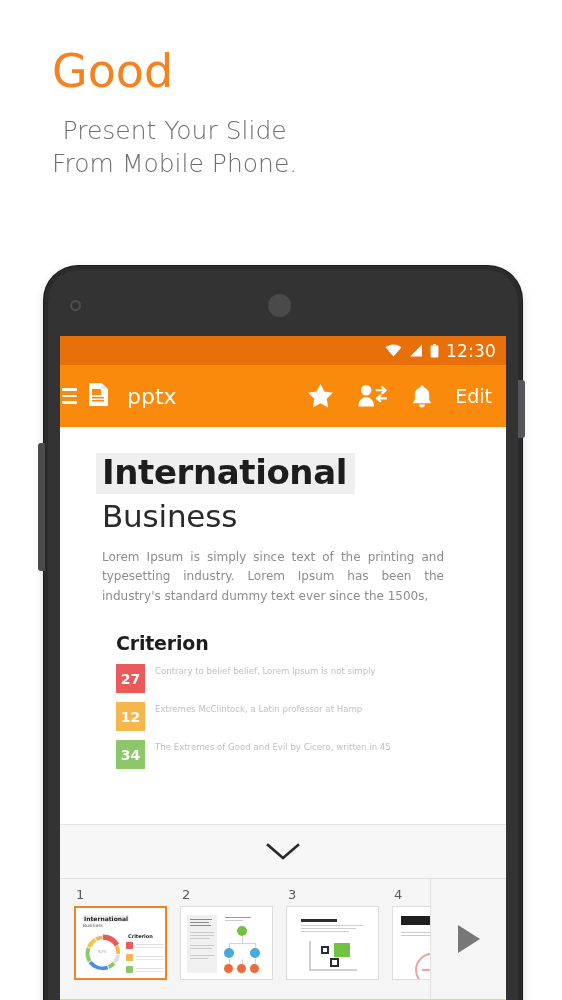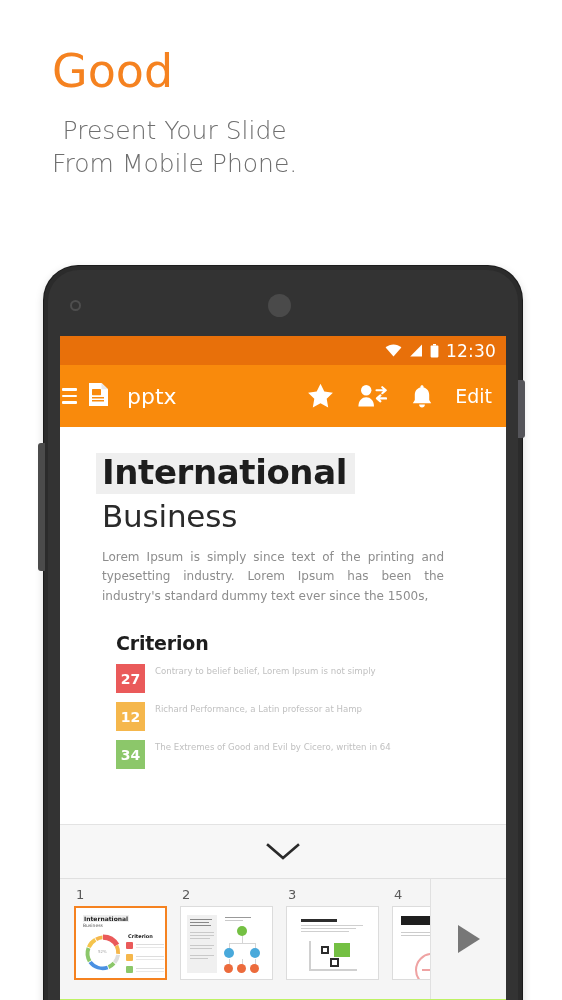--- a/index.html
+++ b/index.html
@@ -298,26 +298,26 @@
         <div class="criterion">
           <div class="criterion-title">Criterion</div>
 
           <div class="crit-item">
             <div class="crit-badge" style="background:#EA5A5A">27</div>
             <div class="crit-text">Contrary to belief belief, Lorem Ipsum is  not simply</div>
           </div>
 
           <div class="crit-item">
             <div class="crit-badge" style="background:#F5B74C">12</div>
-            <div class="crit-text">Richard Performance, a Latin professor at Hamp</div>
+            <div class="crit-text">Extremes McClintock, a Latin professor at Hamp</div>
           </div>
 
           <div class="crit-item">
             <div class="crit-badge" style="background:#8CC76A">34</div>
-            <div class="crit-text">The Extremes of Good and Evil by Cicero, written in 64</div>
+            <div class="crit-text">The Extremes of Good and Evil by Cicero, written in 45</div>
           </div>
         </div>
       </div>
     </div>
 
     <div class="expander">
       <svg width="34" height="18" viewBox="0 0 34 18">
         <path d="M2 2 L17 15 L32 2" stroke="#2a2a2a" stroke-width="2.6" fill="none" stroke-linecap="square"></path>
       </svg>
     </div>

